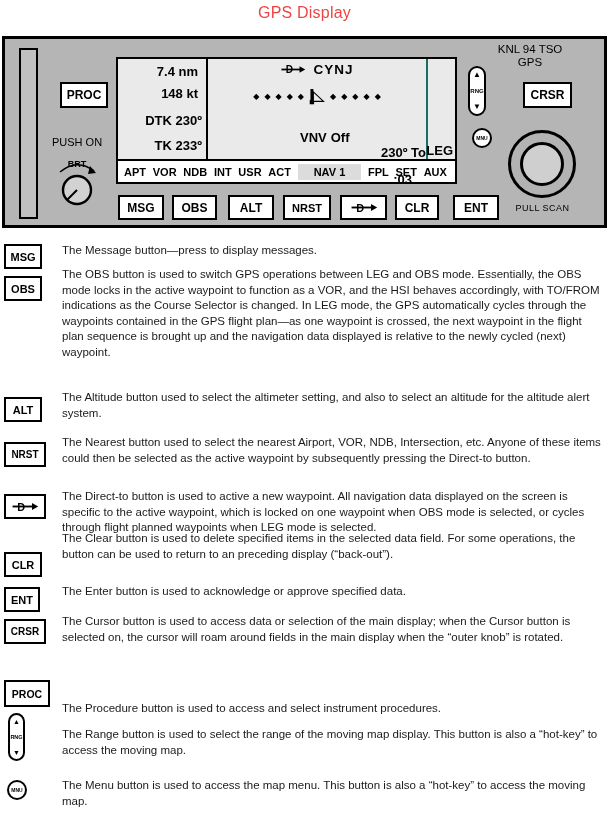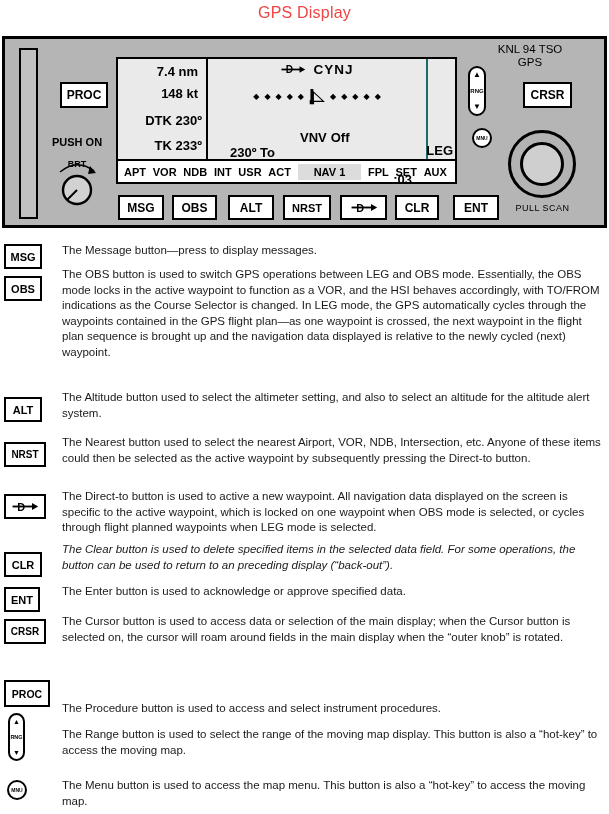--- a/index.html
+++ b/index.html
@@ -19,29 +19,29 @@
   }
   .card-slot{
     position:absolute;left:14px;top:9px;width:15px;height:167px;
     border:2px solid #000;background:#c0c0c0;
   }
   .btn{
     position:absolute;background:#fff;border:2px solid #000;
     display:flex;align-items:center;justify-content:center;
     font-weight:bold;font-size:12px;color:#000;
   }
-  .push-on{position:absolute;left:47px;top:97px;font-weight:bold;font-size:11px;color:#000;}
+  .push-on{position:absolute;left:47px;top:97px;font-weight:normal;font-size:11px;color:#000;}
   .model{
     position:absolute;left:460px;top:4px;width:130px;text-align:center;
     font-size:11.5px;line-height:13px;color:#000;
   }
   
   .screen{
     position:absolute;left:111px;top:18px;width:337px;height:123px;
-    border:2px solid #000;background:#eaeaea;display:flex;flex-direction:column;
+    border:2px solid #000;background:#eaeaea;display:flex;flex-direction:column;text-align:right;
   }
   .scr-body{display:flex;height:100px;}
   .nav-left{
     width:88px;border-right:2px solid #000;position:relative;
     font-weight:bold;font-size:13px;color:#000;
   }
   .nav-left div{position:absolute;right:4px;white-space:nowrap;}
   .scr-center{flex:1;position:relative;font-weight:bold;font-size:13px;color:#000;}
   .teal-line{width:2px;background:#1c6b6b;}
   .leg-col{width:27px;position:relative;}
@@ -258,21 +258,21 @@
   <div class="lbox" style="top:494px;width:38px;">
     <svg width="28" height="13" viewBox="0 0 36 16">
       <line x1="2" y1="8" x2="28" y2="8" stroke="#000" stroke-width="2.4"></line>
       <polygon points="27,3.5 35,8 27,12.5" fill="#000"></polygon>
       <text x="8" y="13.5" font-size="14" font-weight="bold" fill="#000">D</text>
     </svg>
   </div>
   <div class="ltext" style="top:489px;">The Direct-to button is used to active a new waypoint.  All navigation data displayed on the screen is specific to the active waypoint, which is locked on one waypoint when OBS mode is selected, or cycles through flight planned waypoints when LEG mode is selected.</div>
 
   <div class="lbox" style="top:552px;width:34px;">CLR</div>
-  <div class="ltext" style="top:542px;font-style:italic;">The Clear button is used to delete specified items in the selected data field.  For some operations, the button can be used to return to an preceding display (“back-out”).</div>
+  <div class="ltext" style="top:531px;">The Clear button is used to delete specified items in the selected data field.  For some operations, the button can be used to return to an preceding display (“back-out”).</div>
 
   <div class="lbox" style="top:587px;width:32px;">ENT</div>
   <div class="ltext" style="top:584px;">The Enter button is used to acknowledge or approve specified data.</div>
 
   <div class="lbox" style="top:619px;width:38px;font-size:10px;">CRSR</div>
   <div class="ltext" style="top:614px;">The Cursor button is used to access data or selection of the main display; when the Cursor button is selected on, the cursor will roam around fields in the main display when the “outer knob” is rotated.</div>
 
   <div class="lbox" style="top:680px;width:42px;height:23px;font-size:10.5px;">PROC</div>
   <div class="ltext" style="top:701px;">The Procedure button is used to access and select instrument procedures.</div>
 

